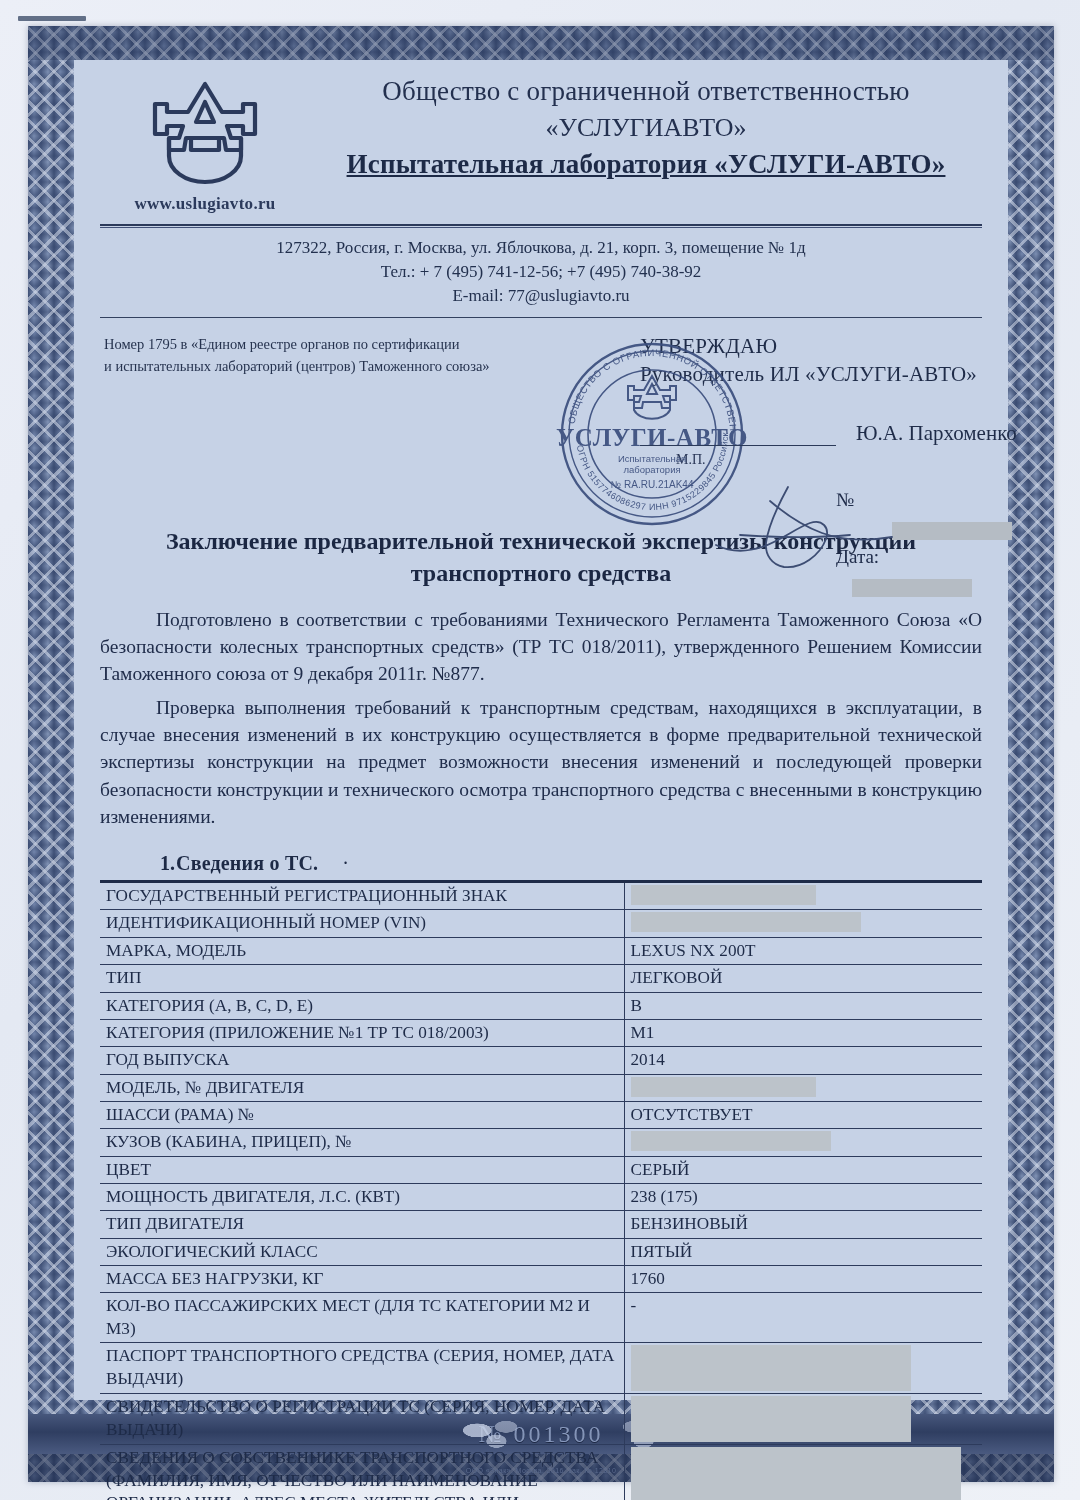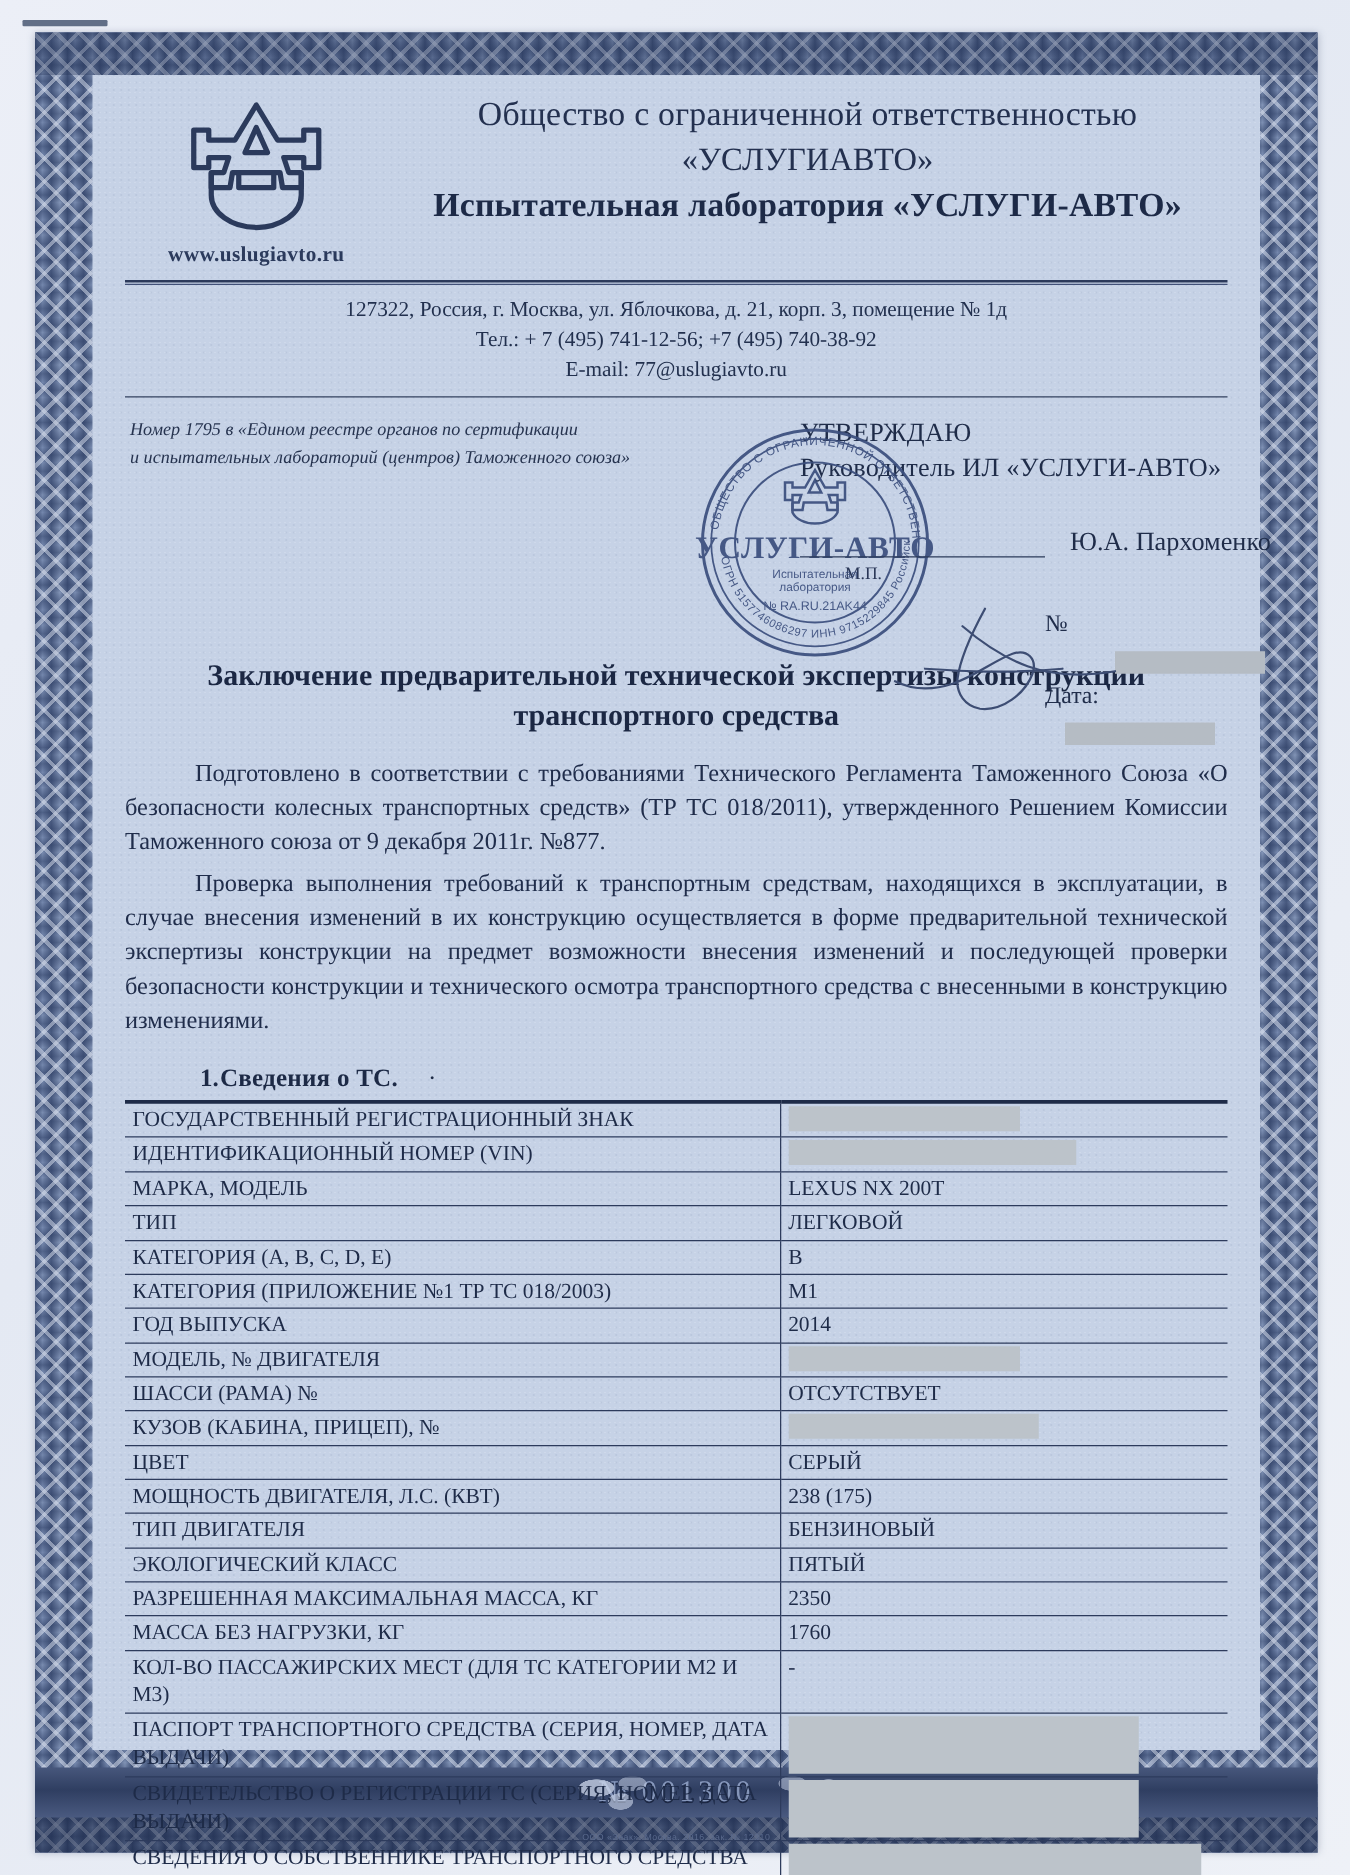--- a/index.html
+++ b/index.html
@@ -135,21 +135,21 @@
     font-weight: bold; font-size: 17px; letter-spacing: .3px;
     color: #2b3burn;
     color: #2b3a5c;
   }
 
   .org-col { flex: 1; text-align: center; padding-top: 6px; }
   .org-line1 { font-size: 27px; letter-spacing: .2px; color: #23304f; }
   .org-line2 { font-size: 26px; margin-top: 6px; color: #23304f; }
   .org-line3 {
     font-size: 27px; font-weight: bold; margin-top: 6px;
-    letter-spacing: .2px; color: #1d2a47;
+    letter-spacing: .2px; color: #1d2a47; text-decoration: underline;
   }
   .org-attest {
     font-style: italic; font-size: 17px; margin-top: 9px; color: #2a3856;
     letter-spacing: .2px;
   }
 
   .hr-double {
     margin: 10px 0 0 0;
     border: 0;
     border-top: 2px solid #2c3a5b;
@@ -163,21 +163,21 @@
   .hr-single {
     margin: 9px 0 0 0;
     border: 0; border-top: 1.5px solid #33415f;
   }
 
   
   .mid { position: relative; margin-top: 16px; height: 190px; }
 
   .registry {
     position: absolute; left: 4px; top: 0; width: 540px;
-    font-style: italic; font-size: 14.5px; line-height: 1.5;
+    font-size: 14.5px; line-height: 1.5;
     color: #26334f;
   }
 
   .approve { position: absolute; left: 540px; top: 0; width: 372px; }
   .approve .a1 { font-size: 21px; color: #1f2c49; letter-spacing: .2px; }
   .approve .a2 { font-size: 21px; color: #1f2c49; margin-top: 3px; letter-spacing: .2px; }
   .sig-row {
     position: relative; margin-top: 34px;
     display: flex; align-items: flex-end;
   }
@@ -455,24 +455,20 @@
               </tr>
               <tr>
                 <td class="k" style="height: 24px;">ТИП ДВИГАТЕЛЯ</td>
                 <td class="v">БЕНЗИНОВЫЙ</td>
               </tr>
               <tr>
                 <td class="k" style="height: 24px;">ЭКОЛОГИЧЕСКИЙ КЛАСС</td>
                 <td class="v">ПЯТЫЙ</td>
               </tr>
               <tr>
-                <td class="k" style="height: 24px;">РАЗРЕШЕННАЯ МАКСИМАЛЬНАЯ МАССА, КГ</td>
-                <td class="v">2350</td>
-              </tr>
-              <tr>
                 <td class="k" style="height: 24px;">МАССА БЕЗ НАГРУЗКИ, КГ</td>
                 <td class="v">1760</td>
               </tr>
               <tr>
                 <td class="k" style="height: 50px;">КОЛ-ВО ПАССАЖИРСКИХ МЕСТ (ДЛЯ ТС КАТЕГОРИИ М2 И М3)</td>
                 <td class="v">-</td>
               </tr>
               <tr>
                 <td class="k" style="height: 50px;">ПАСПОРТ ТРАНСПОРТНОГО СРЕДСТВА (СЕРИЯ, НОМЕР, ДАТА ВЫДАЧИ)</td>
                 <td class="v">

